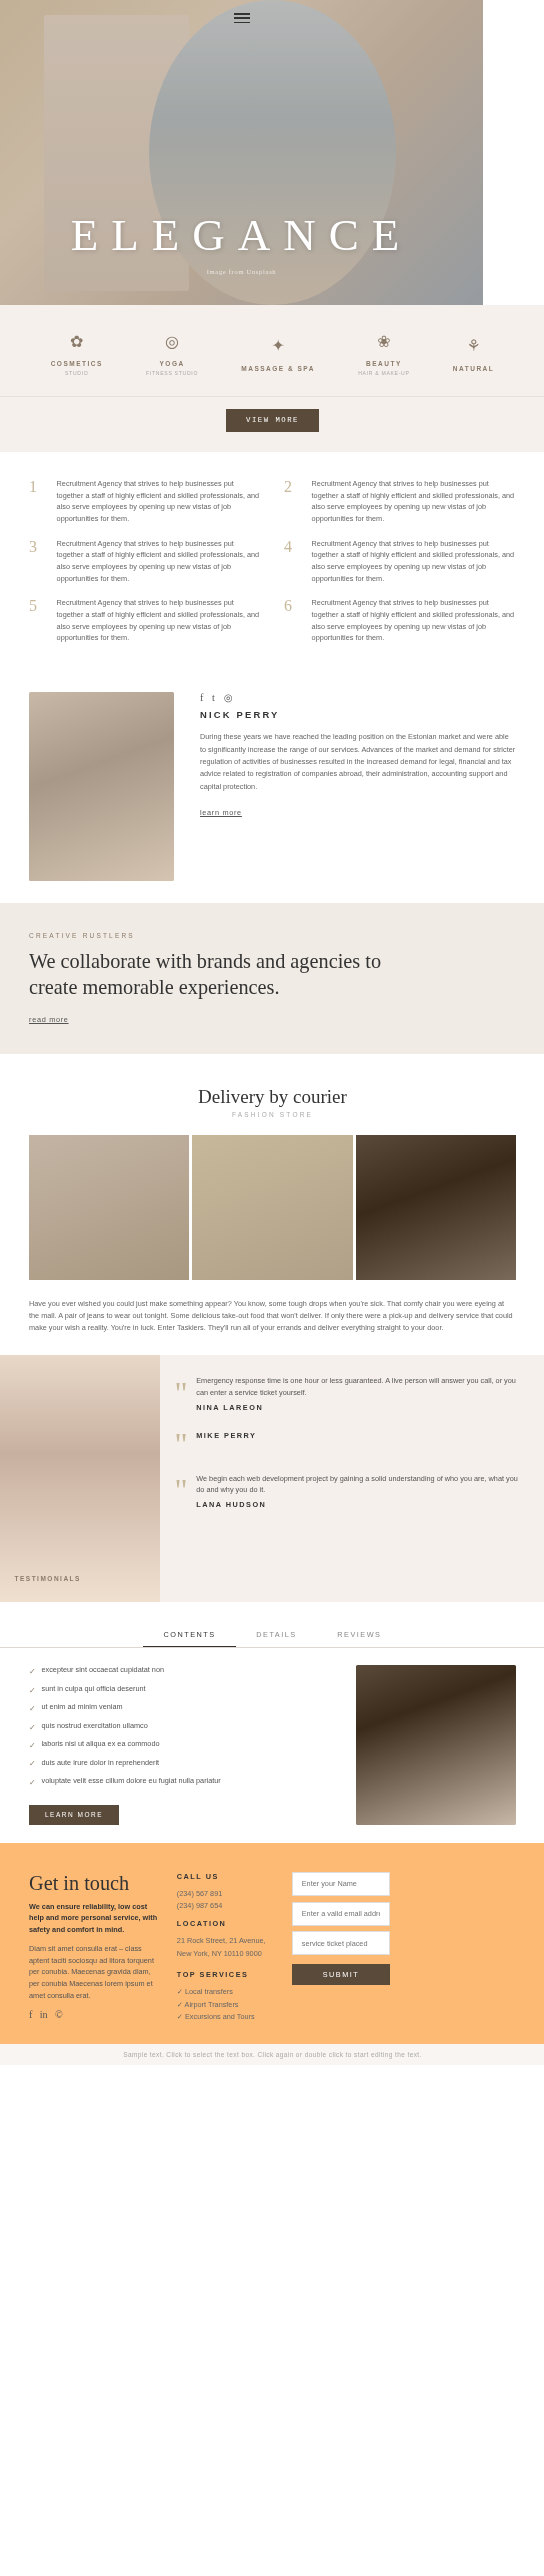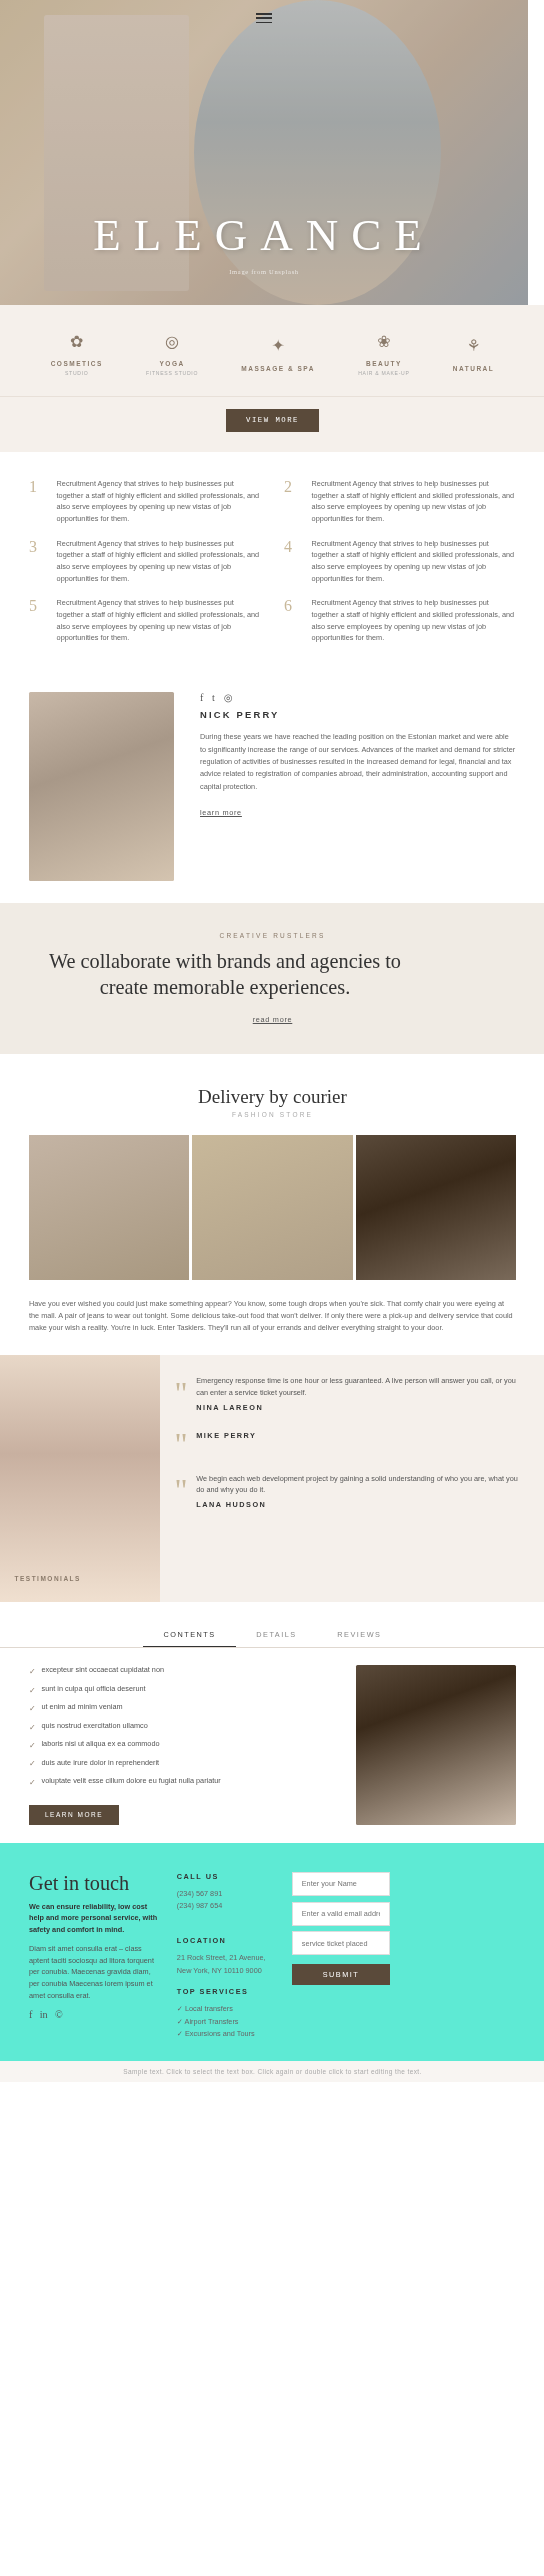--- a/index.html
+++ b/index.html
@@ -1,21 +1,21 @@
 <!DOCTYPE html>
 <html style="font-size:11.6px"><head>
   <meta charset="utf-8">
   <style>
     * { margin: 0; padding: 0; box-sizing: border-box; }
     body { font-family: 'Georgia', serif; width: 545px; background: #fff; overflow-x: hidden; }
 
     
     .hero {
       position: relative;
-      width: 528px;
+      width: 483px;
       height: 305px;
       background: linear-gradient(135deg, #c8b89a 0%, #d4c5b0 30%, #b8a898 60%, #8a9aaa 100%);
       overflow: hidden;
       display: flex;
       align-items: center;
       justify-content: center;
     }
     .hero-overlay {
       position: absolute;
       inset: 0;
@@ -220,21 +220,20 @@
       cursor: pointer;
       font-family: Arial, sans-serif;
       letter-spacing: 0.7px;
     }
 
     
     .banner-section {
       background: #f0ebe4;
       padding: 29px 29px;
       margin: 0;
-      text-align: center;
     }
     .banner-tag {
       font-size: 6.5px;
       letter-spacing: 2.2px;
       text-transform: uppercase;
       color: #8a7a6a;
       font-family: Arial, sans-serif;
       margin-bottom: 8.7px;
     }
     .banner-title {
@@ -437,21 +436,21 @@
     .tabs-photo {
       width: 160px;
       height: 160px;
       flex-shrink: 0;
       background: linear-gradient(160deg, #5a4a3a 0%, #3a2a1a 30%, #c8b8a8 100%);
       border-radius: 1.5px;
     }
 
     
     .contact-section {
-      background: #5eead4;
+      background: #fdba74;
       padding: 29px 29px 20.3px;
       display: grid;
       grid-template-columns: 1.2fr 0.9fr 0.9fr 1fr;
       gap: 17.4px;
     }
     .contact-title {
       font-size: 20.3px;
       font-weight: 300;
       color: #333;
       font-family: Georgia, serif;
@@ -717,21 +716,21 @@
     <div class="contact-social">
       <span class="contact-social-icon">f</span>
       <span class="contact-social-icon">in</span>
       <span class="contact-social-icon">©</span>
     </div>
   </div>
   <div>
     <div class="contact-col-title">CALL US</div>
     <div class="contact-col-text">(234) 567 891</div>
     <div class="contact-col-text">(234) 987 654</div>
-    <div style="margin-top:23px" class="contact-col-title">LOCATION</div>
+    <div style="margin-top:6px" class="contact-col-title">LOCATION</div>
     <div class="contact-col-text">21 Rock Street, 21 Avenue,</div>
     <div class="contact-col-text">New York, NY 10110 9000</div>
     <div style="margin-top:10.2px" class="contact-col-title">TOP SERVICES</div>
     <div class="contact-col-text">✓ Local transfers</div>
     <div class="contact-col-text">✓ Airport Transfers</div>
     <div class="contact-col-text">✓ Excursions and Tours</div>
   </div>
   <div class="form-col">
     <input class="form-input" type="text" placeholder="Enter your Name" style="">
     <input class="form-input" type="email" placeholder="Enter a valid email address..." style="">

